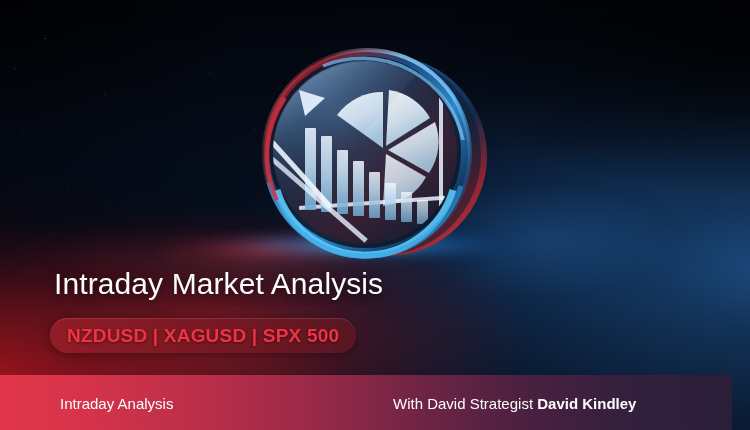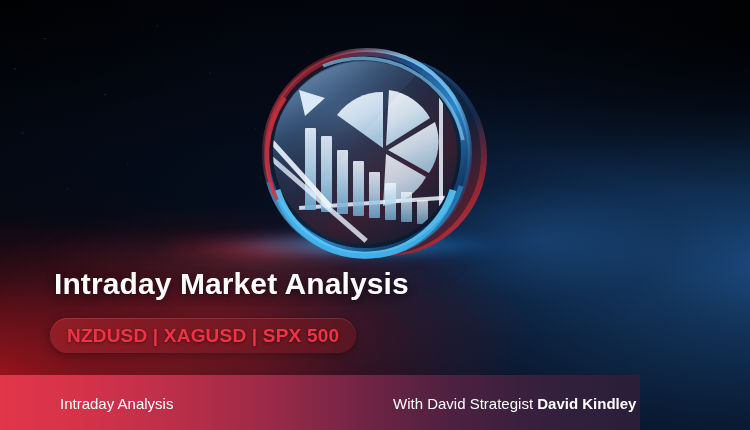--- a/index.html
+++ b/index.html
@@ -73,39 +73,39 @@
   }
   .floor-sheen{
     position:absolute;left:40px;top:240px;width:540px;height:90px;
     background:radial-gradient(50% 50% at 40% 20%, rgba(200,110,120,.22) 0%, rgba(120,50,60,.10) 45%, rgba(0,0,0,0) 80%);
     filter:blur(10px);
   }
 
   
   #title{
     position:absolute;left:54px;top:267px;
-    font-size:30px;font-weight:700;color:#fdfdfd;letter-spacing:.1px;
+    font-size:30px;font-weight:400;color:#fdfdfd;letter-spacing:.1px;
     text-shadow:0 2px 10px rgba(0,0,0,.55);
     white-space:nowrap;
   }
   #badge{
     position:absolute;left:50px;top:318px;height:35px;
     display:flex;align-items:center;justify-content:flex-end;
     padding:0 17px;border-radius:18px;
     background:linear-gradient(100deg, rgba(150,30,40,.90) 0%, rgba(125,26,36,.85) 45%, rgba(95,22,34,.78) 100%);
     box-shadow:inset 0 1px 0 rgba(255,170,170,.16), 0 2px 10px rgba(0,0,0,.35);
   }
   #badge-text{
     font-size:19px;font-weight:700;color:#ef3344;letter-spacing:.2px;white-space:nowrap;
     text-shadow:0 1px 3px rgba(0,0,0,.45);
   }
 
   
   #footer{
-    position:absolute;left:0;bottom:0;width:640px;height:55px;
+    position:absolute;left:0;bottom:0;width:732px;height:55px;
     background:linear-gradient(90deg,
       #e2364a 0%,
       #d5334a 12%,
       #bd2f49 26%,
       #9b2a48 42%,
       #6e2444 58%,
       #4a2040 72%,
       #33203c 86%,
       #2a1e38 100%);
   }

